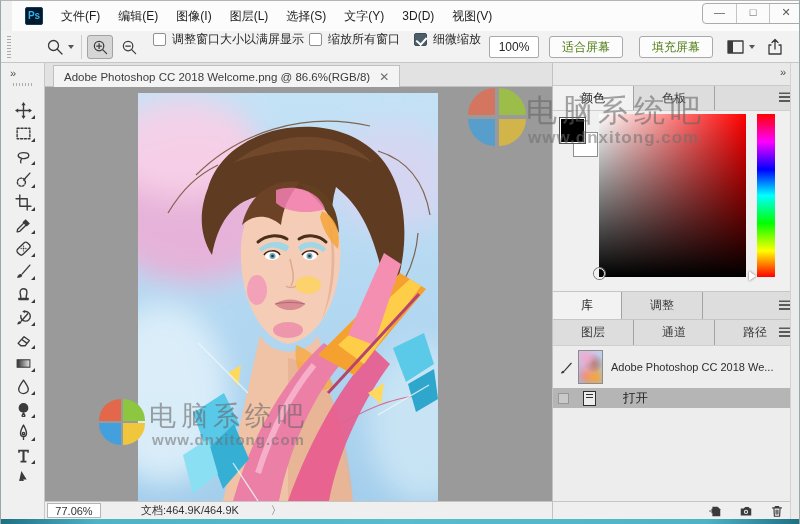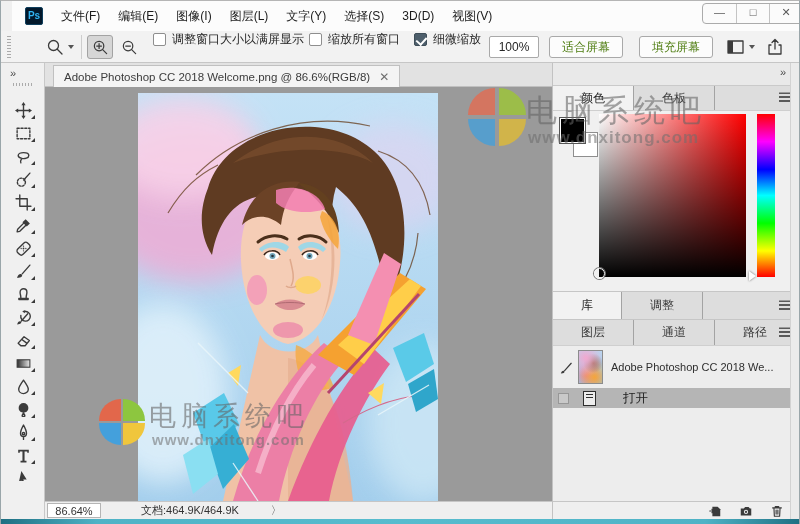--- a/index.html
+++ b/index.html
@@ -118,22 +118,22 @@
 
 <div class="window">
 
   <div class="abs titlebar">
     <div class="abs ps-logo">Ps</div>
     <div class="abs menus">
       <span class="menu-item">文件(F)</span>
       <span class="menu-item">编辑(E)</span>
       <span class="menu-item">图像(I)</span>
       <span class="menu-item">图层(L)</span>
+      <span class="menu-item">选择(S)</span>
       <span class="menu-item">文字(Y)</span>
-      <span class="menu-item">选择(S)</span>
       <span class="menu-item">3D(D)</span>
       <span class="menu-item">视图(V)</span>
     </div>
     <div class="abs winbtns">
       <div class="winbtn">—</div>
       <div class="winbtn">□</div>
       <div class="winbtn">✕</div>
     </div>
   </div>
 
@@ -391,21 +391,21 @@
         <polygon points="70,356 96,331 111,366 85,396" fill="#36AFD4"></polygon>
         <polygon points="45,362 70,346 80,381 55,401" fill="#8ADFF2"></polygon>
         <polygon points="255,255 286,240 296,271 268,289" fill="#5ACAE8"></polygon>
         <polygon points="270,291 296,276 300,306 278,319" fill="#2FA6CB"></polygon>
         <polygon points="230,300 246,290 243,311" fill="#FFD95E"></polygon>
         <polygon points="90,280 103,272 100,293" fill="#FFD95E"></polygon>
         <path d="M60,250 L110,300 M240,322 L291,292 M120,408 L95,370" stroke="#EAF6FA" stroke-width="1.3" opacity="0.85"></path>
       </svg>
     </div>
     <div class="abs statusbar">
-      <div class="status-zoom">86.64%</div>
+      <div class="status-zoom">77.06%</div>
       <div class="status-doc">文档:464.9K/464.9K</div>
       <div class="status-chev">〉</div>
     </div>
   </div>
 
   <div class="abs panels">
     <div class="abs panels-header">
       <div class="abs panels-collapse">»</div>
     </div>
 

